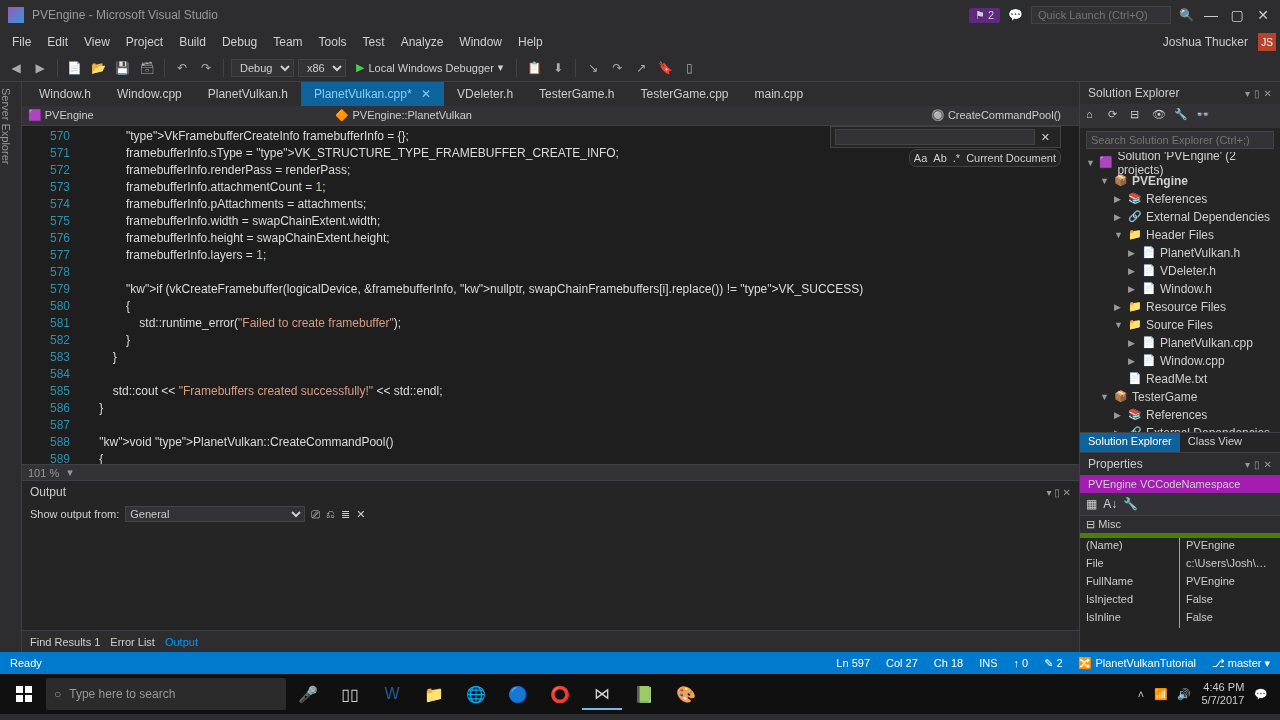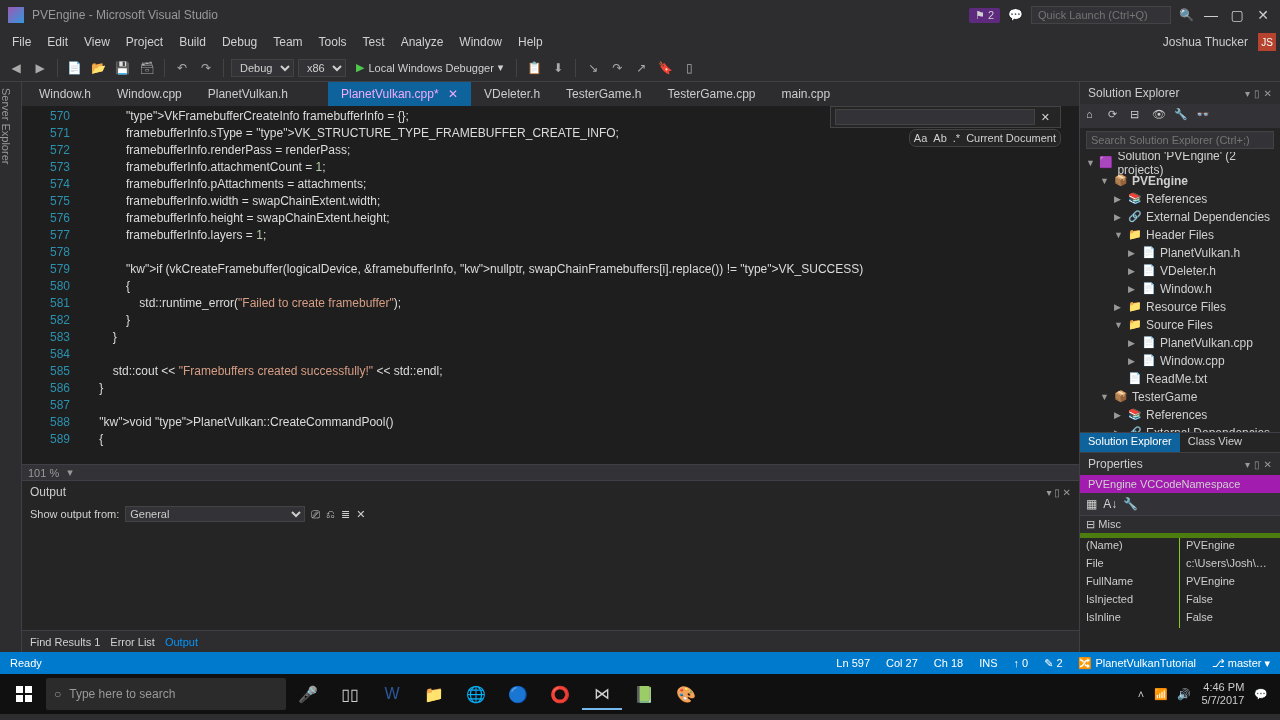--- a/index.html
+++ b/index.html
@@ -19,21 +19,21 @@
 .toolbar .tbtn { width: 20px; height: 20px; display: flex; align-items: center; justify-content: center; color: #aaa; font-size: 12px; }
 .toolbar .tsep { width: 1px; height: 18px; background: #434346; margin: 0 3px; }
 .toolbar select { background: #333337; color: #d0d0d0; border: 1px solid #434346; font-size: 11px; padding: 1px 4px; }
 .toolbar .debugbtn { display: flex; align-items: center; gap: 4px; padding: 2px 6px; color: #d0d0d0; font-size: 11px; }
 .toolbar .debugbtn .play { color: #4ec94e; }
 .main { display: flex; height: 570px; }
 .sidetab { width: 22px; background: #2d2d30; border-right: 1px solid #3f3f46; writing-mode: vertical-lr; font-size: 11px; padding-top: 6px; color: #999; }
 .editor-area { flex: 1; display: flex; flex-direction: column; min-width: 0; }
 .tabs { height: 24px; background: #2d2d30; display: flex; align-items: flex-end; padding-left: 4px; gap: 0; overflow: hidden; }
 .tab { padding: 4px 12px; background: #2d2d30; color: #ccc; font-size: 12px; border: 1px solid transparent; cursor: pointer; }
-.tab.active { background: #0e639c; color: #f0abfc; margin-left: 27px; }
+.tab.active { background: #0e639c; color: #7dd3fc; }
 .tab.active .close { margin-left: 6px; }
 .crumb { height: 20px; background: #333337; display: flex; align-items: center; padding: 0 6px; font-size: 11px; border-bottom:1px solid #3f3f46;}
 .crumb .dd { margin-right: 12px; color: #ccc; }
 .crumb .sep { flex:1 }
 .code-wrap { flex: 1; display: flex; background: #1e1e1e; overflow: hidden; position: relative; font-family: Consolas, monospace; font-size: 12px; }
 .gutter { width: 56px; background: #1e1e1e; text-align: right; padding: 2px 8px 2px 0; color: #2b91af; line-height: 17px; }
 .gutter div { height: 17px; }
 .code { flex: 1; padding: 2px 0 2px 8px; line-height: 17px; white-space: pre; color: #dcdcdc; position:relative; }
 .code .line { height: 17px; }
 .str { color: #d69d85; }
@@ -146,20 +146,26 @@
     <div class="tabs" id="tabs">
         <div class="tab">Window.h</div>
         <div class="tab">Window.cpp</div>
         <div class="tab">PlanetVulkan.h</div>
         <div class="tab active">PlanetVulkan.cpp*<span class="close"> ✕</span></div>
         <div class="tab">VDeleter.h</div>
         <div class="tab">TesterGame.h</div>
         <div class="tab">TesterGame.cpp</div>
         <div class="tab">main.cpp</div>
       </div>
+    <div class="crumb">
+      <span class="dd">🟪 <span>PVEngine</span></span>
+      <span class="dd" style="margin-left:230px;">🔶 <span>PVEngine::PlanetVulkan</span></span>
+      <span class="sep"></span>
+      <span class="dd">🔘 <span>CreateCommandPool()</span></span>
+    </div>
     <div class="code-wrap">
       <div class="gutter" id="gutter">
           <div>570</div>
           <div>571</div>
           <div>572</div>
           <div>573</div>
           <div>574</div>
           <div>575</div>
           <div>576</div>
           <div>577</div>

